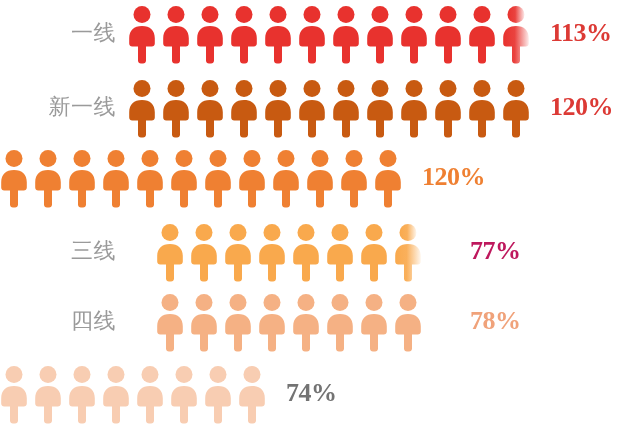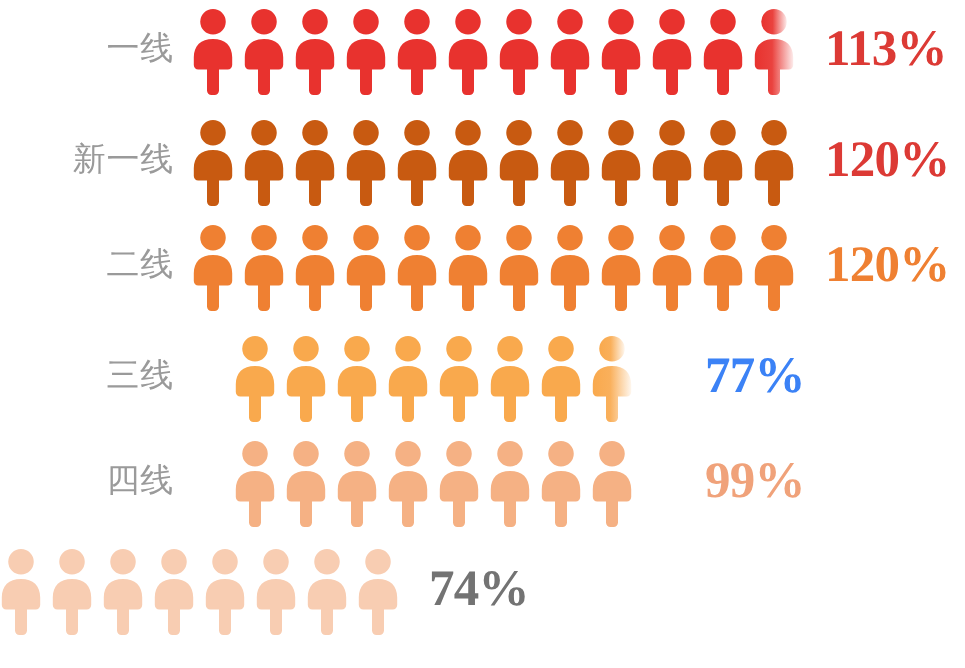--- a/index.html
+++ b/index.html
@@ -59,21 +59,21 @@
     flex: 0 0 auto;
   }
 
   .person svg {
     display: block;
     width: 28px;
     height: 58px;
   }
 
   .value {
-    font-size: 34px;
+    font-size: 26px;
     font-weight: bold;
     line-height: 1;
     margin-left: 14px;
     white-space: nowrap;
     flex: 0 0 auto;
     font-family: "Liberation Serif", "DejaVu Serif", serif;
     letter-spacing: -0.5px;
   }
 </style>
 </head>
@@ -237,21 +237,20 @@
         <div class="person">
           <svg viewBox="0 0 28 58" xmlns="http://www.w3.org/2000/svg">
             <circle cx="14" cy="8.5" r="8.5" fill="#C85A11"></circle>
             <path fill="#C85A11" d="M14 20 C5.8 20 1.2 24.6 1.2 32.2 L1.2 37.4 C1.2 39.1 2.5 40.4 4.2 40.4 L10.0 40.4 L10.0 54.4 C10.0 56.1 11.3 57.4 13.0 57.4 L15.0 57.4 C16.7 57.4 18.0 56.1 18.0 54.4 L18.0 40.4 L23.8 40.4 C25.5 40.4 26.8 39.1 26.8 37.4 L26.8 32.2 C26.8 24.6 22.2 20 14 20 Z"></path>
           </svg>
         </div>
       </div>
       <div class="value" style="color: rgb(220, 58, 53);">120%</div>
     </div>
     <div class="row" style="top: 146px;">
-      <div class="row-label">二线</div>
       <div class="icons">
         <div class="person">
           <svg viewBox="0 0 28 58" xmlns="http://www.w3.org/2000/svg">
             <circle cx="14" cy="8.5" r="8.5" fill="#EF8032"></circle>
             <path fill="#EF8032" d="M14 20 C5.8 20 1.2 24.6 1.2 32.2 L1.2 37.4 C1.2 39.1 2.5 40.4 4.2 40.4 L10.0 40.4 L10.0 54.4 C10.0 56.1 11.3 57.4 13.0 57.4 L15.0 57.4 C16.7 57.4 18.0 56.1 18.0 54.4 L18.0 40.4 L23.8 40.4 C25.5 40.4 26.8 39.1 26.8 37.4 L26.8 32.2 C26.8 24.6 22.2 20 14 20 Z"></path>
           </svg>
         </div>
         <div class="person">
           <svg viewBox="0 0 28 58" xmlns="http://www.w3.org/2000/svg">
             <circle cx="14" cy="8.5" r="8.5" fill="#EF8032"></circle>
@@ -373,21 +372,21 @@
                 <stop offset="0%" stop-color="#F9A94D" stop-opacity="1"></stop>
                 <stop offset="45%" stop-color="#F9A94D" stop-opacity="0.92"></stop>
                 <stop offset="100%" stop-color="#F9A94D" stop-opacity="0.10"></stop>
               </linearGradient>
             </defs>
             <circle cx="14" cy="8.5" r="8.5" fill="url(#grad-3-7)"></circle>
             <path fill="url(#grad-3-7)" d="M14 20 C5.8 20 1.2 24.6 1.2 32.2 L1.2 37.4 C1.2 39.1 2.5 40.4 4.2 40.4 L10.0 40.4 L10.0 54.4 C10.0 56.1 11.3 57.4 13.0 57.4 L15.0 57.4 C16.7 57.4 18.0 56.1 18.0 54.4 L18.0 40.4 L23.8 40.4 C25.5 40.4 26.8 39.1 26.8 37.4 L26.8 32.2 C26.8 24.6 22.2 20 14 20 Z"></path>
           </svg>
         </div>
       </div>
-      <div class="value" style="color: #3b82f6;">77%</div>
+      <div class="value" style="color: #be185d;">77%</div>
     </div>
     <div class="row" style="top: 290px; gap: 28px;">
       <div class="row-label">四线</div>
       <div class="icons">
         <div class="person">
           <svg viewBox="0 0 28 58" xmlns="http://www.w3.org/2000/svg">
             <circle cx="14" cy="8.5" r="8.5" fill="#F5B184"></circle>
             <path fill="#F5B184" d="M14 20 C5.8 20 1.2 24.6 1.2 32.2 L1.2 37.4 C1.2 39.1 2.5 40.4 4.2 40.4 L10.0 40.4 L10.0 54.4 C10.0 56.1 11.3 57.4 13.0 57.4 L15.0 57.4 C16.7 57.4 18.0 56.1 18.0 54.4 L18.0 40.4 L23.8 40.4 C25.5 40.4 26.8 39.1 26.8 37.4 L26.8 32.2 C26.8 24.6 22.2 20 14 20 Z"></path>
           </svg>
         </div>
@@ -427,21 +426,21 @@
             <path fill="#F5B184" d="M14 20 C5.8 20 1.2 24.6 1.2 32.2 L1.2 37.4 C1.2 39.1 2.5 40.4 4.2 40.4 L10.0 40.4 L10.0 54.4 C10.0 56.1 11.3 57.4 13.0 57.4 L15.0 57.4 C16.7 57.4 18.0 56.1 18.0 54.4 L18.0 40.4 L23.8 40.4 C25.5 40.4 26.8 39.1 26.8 37.4 L26.8 32.2 C26.8 24.6 22.2 20 14 20 Z"></path>
           </svg>
         </div>
         <div class="person">
           <svg viewBox="0 0 28 58" xmlns="http://www.w3.org/2000/svg">
             <circle cx="14" cy="8.5" r="8.5" fill="#F5B184"></circle>
             <path fill="#F5B184" d="M14 20 C5.8 20 1.2 24.6 1.2 32.2 L1.2 37.4 C1.2 39.1 2.5 40.4 4.2 40.4 L10.0 40.4 L10.0 54.4 C10.0 56.1 11.3 57.4 13.0 57.4 L15.0 57.4 C16.7 57.4 18.0 56.1 18.0 54.4 L18.0 40.4 L23.8 40.4 C25.5 40.4 26.8 39.1 26.8 37.4 L26.8 32.2 C26.8 24.6 22.2 20 14 20 Z"></path>
           </svg>
         </div>
       </div>
-      <div class="value" style="color: rgb(240, 162, 122);">99%</div>
+      <div class="value" style="color: rgb(240, 162, 122);">78%</div>
     </div>
     <div class="row" style="top: 362px;">
       <div class="icons">
         <div class="person">
           <svg viewBox="0 0 28 58" xmlns="http://www.w3.org/2000/svg">
             <circle cx="14" cy="8.5" r="8.5" fill="#F8CDB2"></circle>
             <path fill="#F8CDB2" d="M14 20 C5.8 20 1.2 24.6 1.2 32.2 L1.2 37.4 C1.2 39.1 2.5 40.4 4.2 40.4 L10.0 40.4 L10.0 54.4 C10.0 56.1 11.3 57.4 13.0 57.4 L15.0 57.4 C16.7 57.4 18.0 56.1 18.0 54.4 L18.0 40.4 L23.8 40.4 C25.5 40.4 26.8 39.1 26.8 37.4 L26.8 32.2 C26.8 24.6 22.2 20 14 20 Z"></path>
           </svg>
         </div>
         <div class="person">

